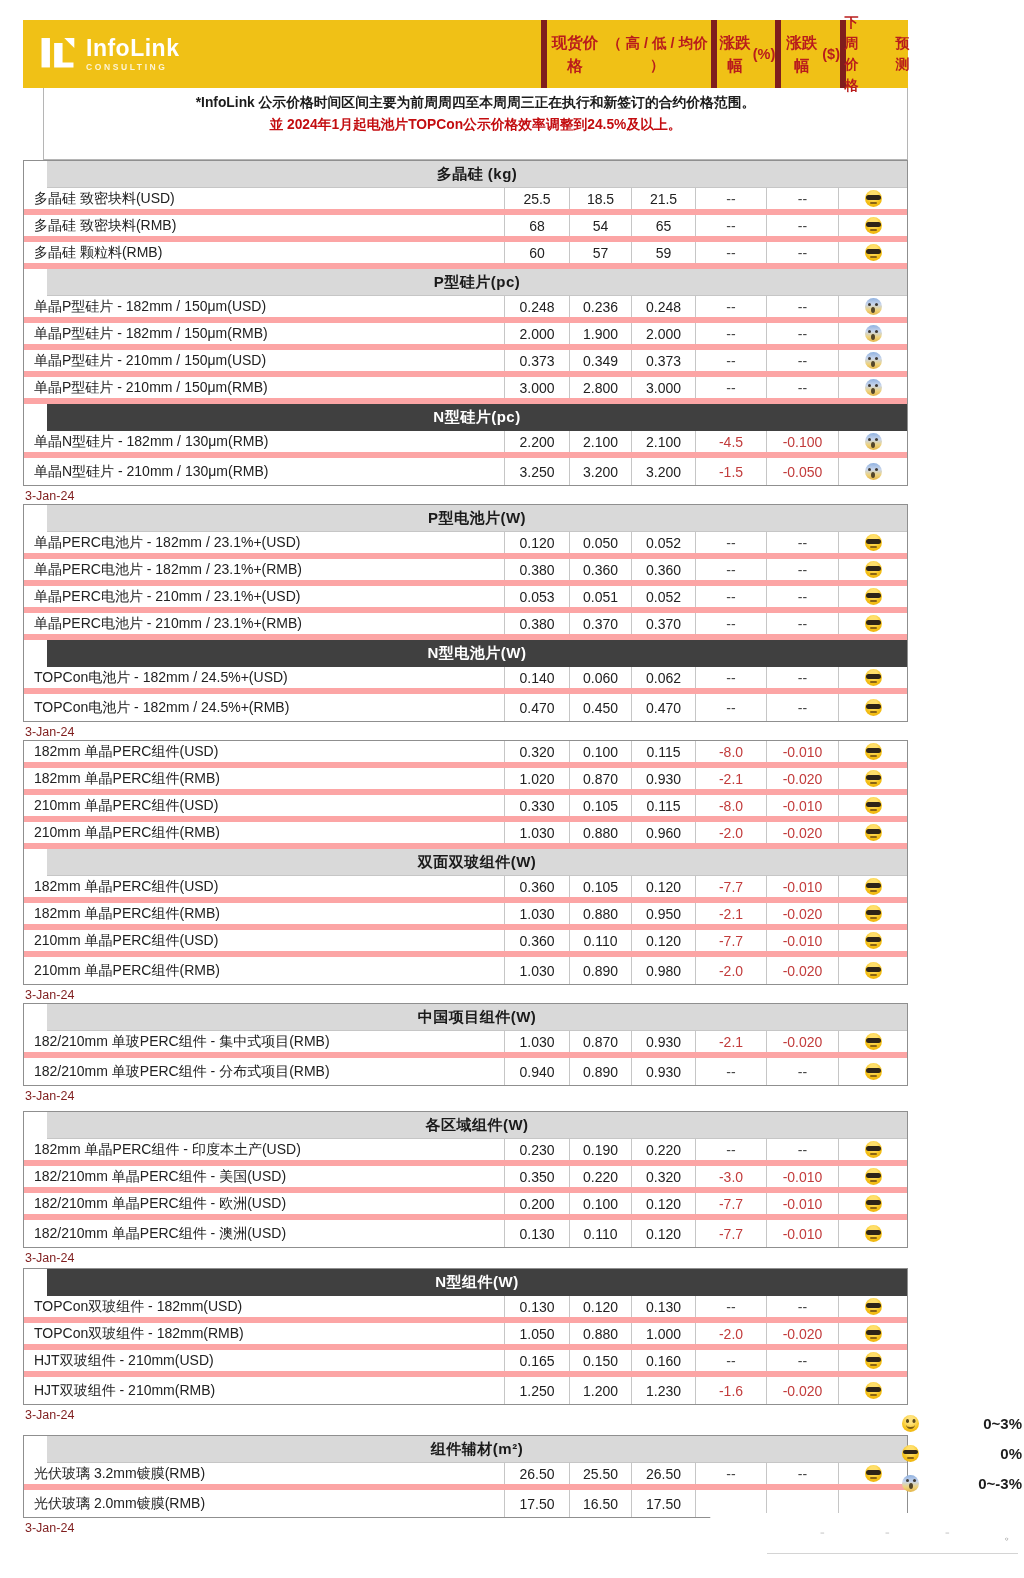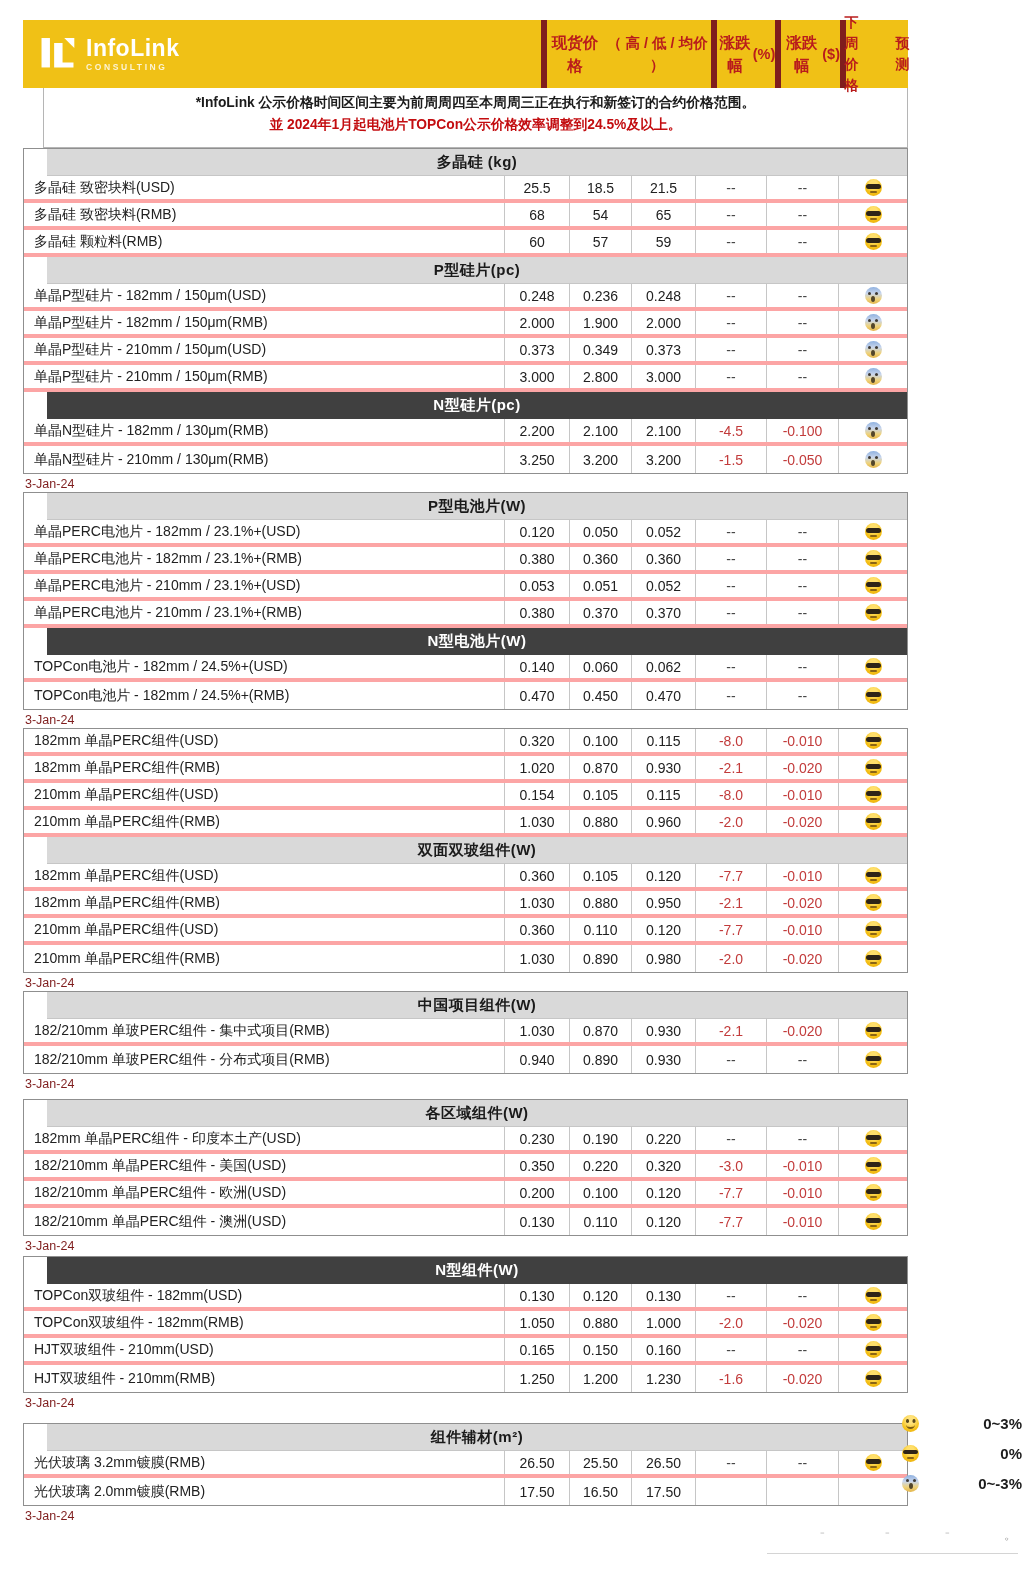--- a/index.html
+++ b/index.html
@@ -21,33 +21,33 @@
         font-weight:bold;color:#b91c1c;box-sizing:border-box;text-align:center;}
   .hcol .l1{font-size:15.5px;line-height:23px;}
   .hcol .l2{font-size:14.5px;line-height:22px;}
   .hcol.price{width:191px;}
   .hcol.pct{width:71px;}
   .hcol.usd{width:72px;}
   .hcol.fc{width:68px;gap:37px;}
   .hcol.fc .l1,.hcol.fc .l2{font-size:14px;line-height:21px;}
 
   
-  .note-block{border:1px solid #b5b5b5;border-top:none;box-sizing:border-box;height:60px;
+  .note-block{border:1px solid #b5b5b5;border-top:none;box-sizing:border-box;height:72px;
               text-align:center;padding-top:4px;background:#fff;margin-left:20px;}
   .note{font-size:13.8px;font-weight:bold;line-height:22px;color:#1b1b1b;}
   .note.red{color:#C30D10;}
 
   
   .table-group{border:1px solid #8f8f8f;box-sizing:border-box;background:#fff;}
   .section-header{height:27px;display:flex;align-items:center;justify-content:center;
                   font-size:15px;font-weight:bold;letter-spacing:.5px;box-sizing:border-box;
                   border-bottom:1px solid #c6c6c6;margin-left:23px;}
   .section-header.light{background:#d9d9d9;color:#1a1a1a;}
   .section-header.dark{background:#404040;color:#ffffff;border-bottom:none;}
-  .trow{display:flex;height:27px;box-sizing:border-box;border-bottom:4px solid #fca5a5;background:#fff;}
+  .trow{display:flex;height:27px;box-sizing:border-box;border-bottom:6px solid #fca5a5;background:#fff;}
   .trow:last-child{border-bottom:none;}
   .cell{height:100%;display:flex;align-items:center;justify-content:center;box-sizing:border-box;
         border-right:1px solid #c6c6c6;font-size:14px;color:#212121;}
   .c-name{width:481px;justify-content:flex-start;padding-left:10px;}
   .c-high{width:65px;}
   .c-low{width:62px;}
   .c-avg{width:64px;}
   .c-pct{width:71px;color:#474747;}
   .c-chg{width:72px;color:#474747;}
   .c-fc{width:68px;border-right:none;}
@@ -314,21 +314,21 @@
           <div class="cell c-low">0.870</div>
           <div class="cell c-avg">0.930</div>
           <div class="cell c-pct neg">-2.1</div>
           <div class="cell c-chg neg">-0.020</div>
           <div class="cell c-fc">
             <span class="emoji emoji-flat"></span>
           </div>
         </div>
         <div class="trow">
           <div class="cell c-name">210mm 单晶PERC组件(USD)</div>
-          <div class="cell c-high">0.154</div>
+          <div class="cell c-high">0.330</div>
           <div class="cell c-low">0.105</div>
           <div class="cell c-avg">0.115</div>
           <div class="cell c-pct neg">-8.0</div>
           <div class="cell c-chg neg">-0.010</div>
           <div class="cell c-fc">
             <span class="emoji emoji-flat"></span>
           </div>
         </div>
         <div class="trow">
           <div class="cell c-name">210mm 单晶PERC组件(RMB)</div>

